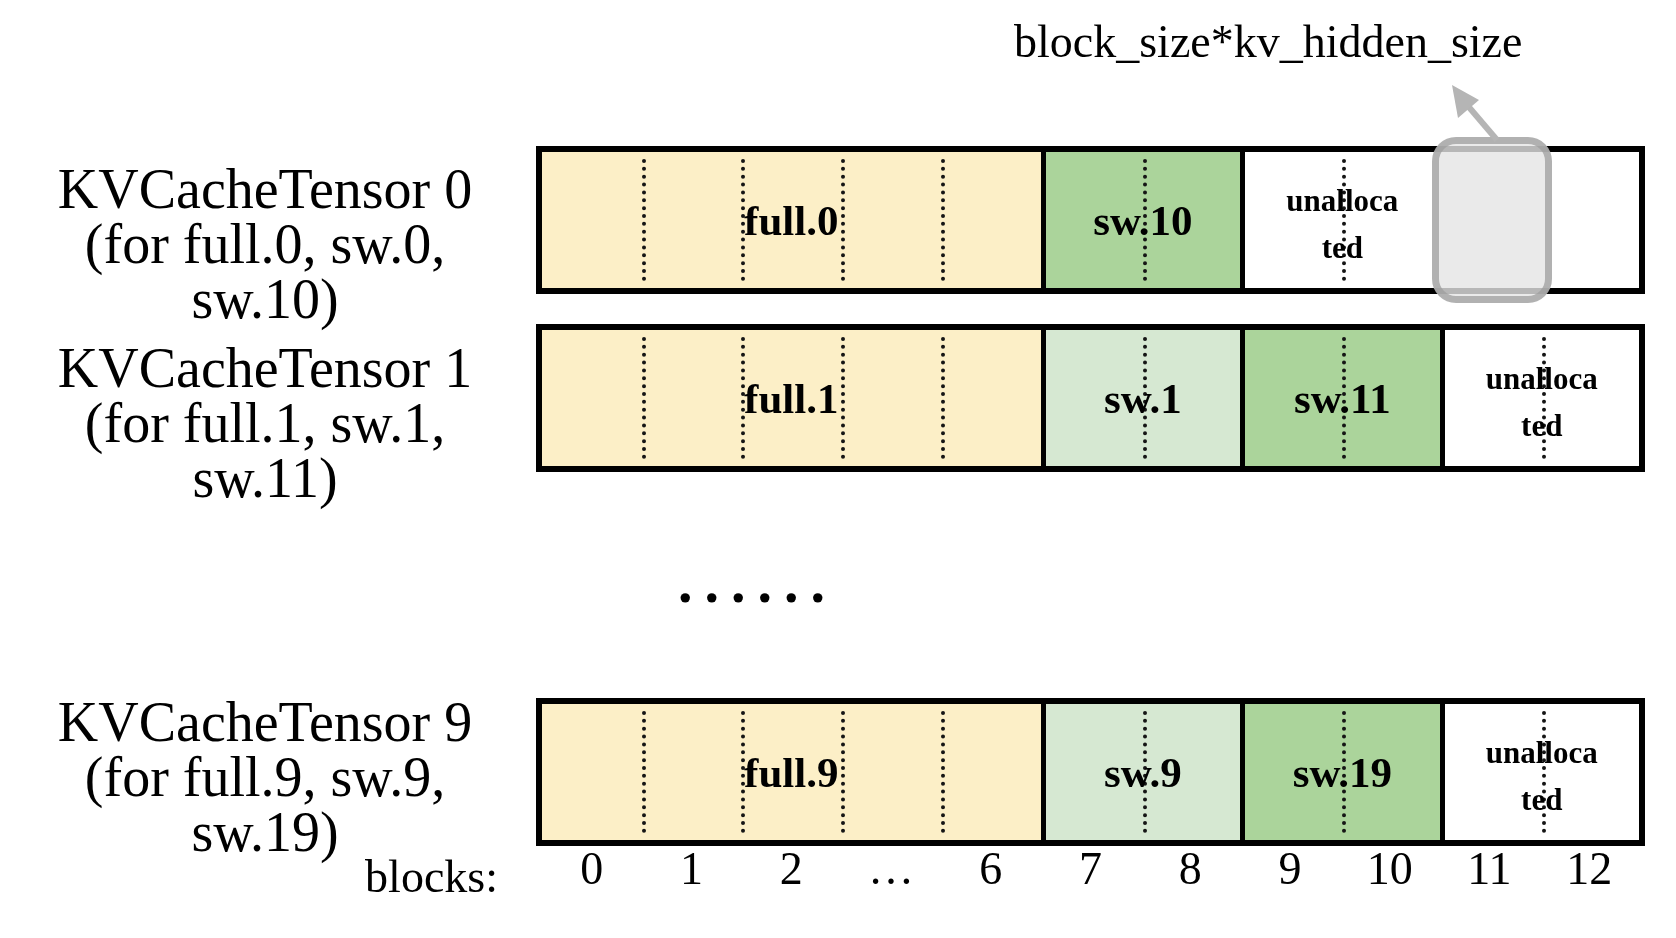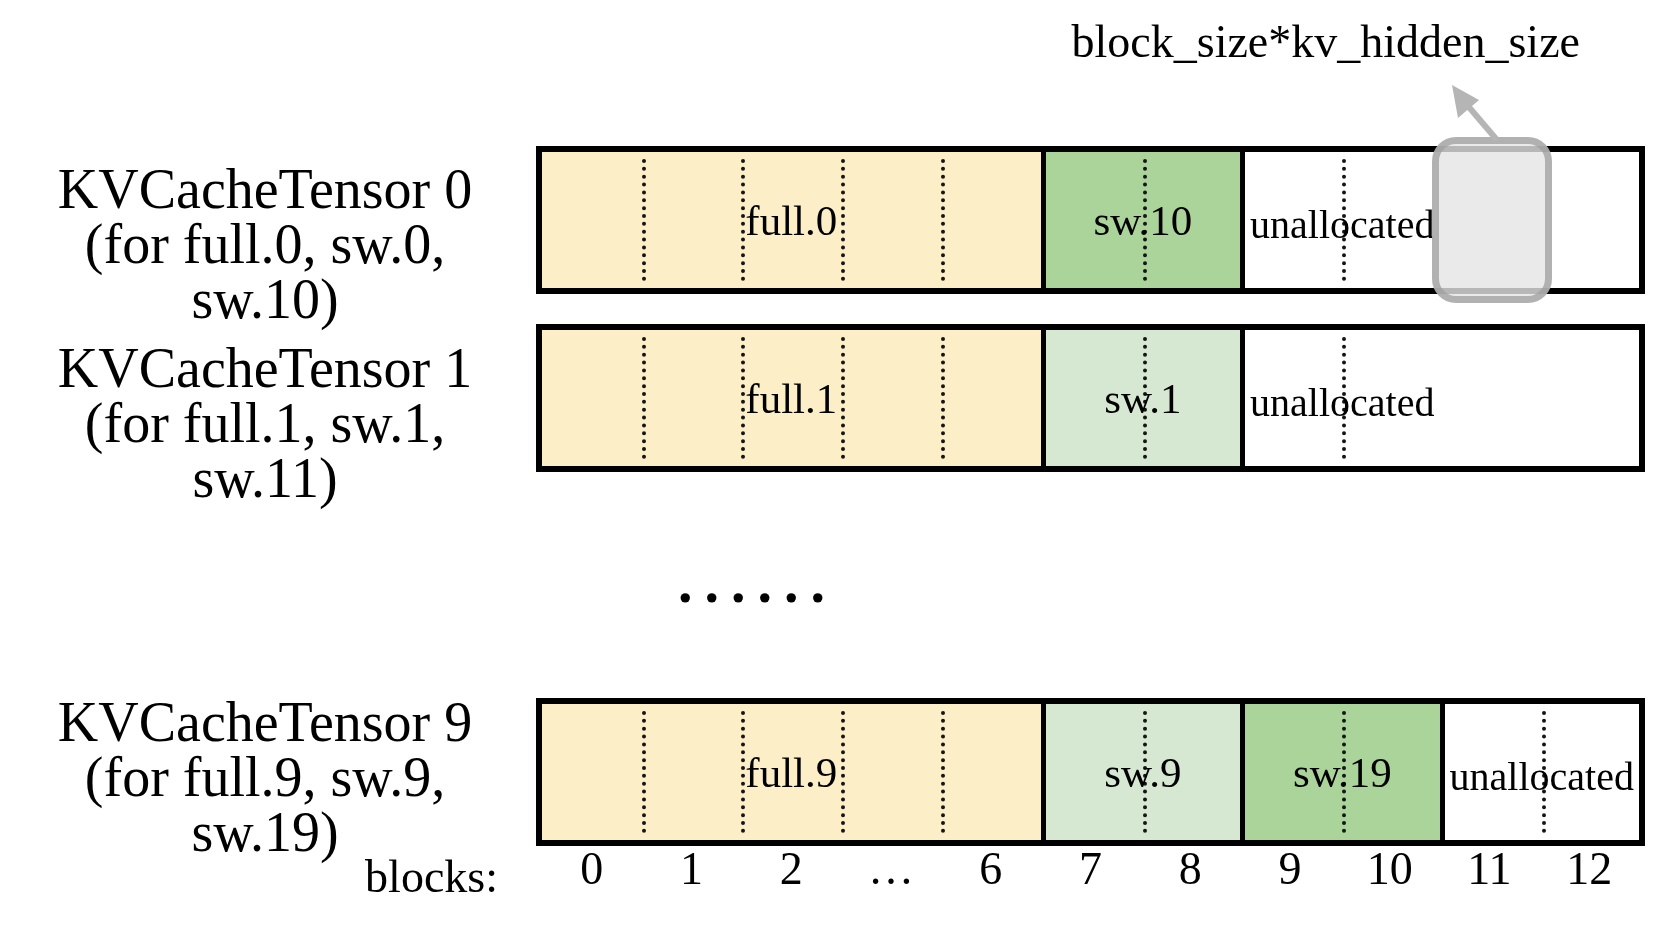--- a/index.html
+++ b/index.html
@@ -2,42 +2,42 @@
 <html><head>
 <meta charset="utf-8">
 <style>
   html,body{margin:0;padding:0;background:#ffffff;}
   .canvas{
     position:relative;width:1676px;height:938px;background:#ffffff;
     font-family:"Liberation Serif","DejaVu Serif",serif;color:#000;overflow:hidden;
   }
   
   .annotation{
-    position:absolute;left:1014px;top:14px;width:566px;text-align:right;
+    position:absolute;left:1014px;top:14px;width:566px;text-align:left;
     font-size:46px;line-height:56px;white-space:nowrap;
   }
   .arrow-svg{position:absolute;left:0;top:0;width:1676px;height:938px;z-index:6;pointer-events:none;}
   
   .row-label{position:absolute;left:22px;width:486px;text-align:center;font-size:56px;line-height:55px;}
   .row-label .t,.row-label .s{display:block;}
   
   .bar{
     position:absolute;left:536px;width:1109px;height:148px;
     border:6px solid #000;box-sizing:border-box;display:flex;background:#fff;
   }
   .sec{position:relative;height:100%;box-sizing:border-box;}
   .sec-full{width:45.4545%;background:#FCEFC7;}
   .sec-sw{width:18.1818%;background:#D6E8D2;border-left:5px solid #000;}
   .sec-sw1{width:18.1818%;background:#ABD49B;border-left:5px solid #000;padding-left:8px;}
   .sec-un{width:18.1818%;background:#ffffff;border-left:5px solid #000;}
   .sec-label{
     position:absolute;left:0;top:0;right:0;bottom:0;display:flex;
-    align-items:center;justify-content:center;font-weight:normal;font-size:43px;z-index:2;
+    align-items:center;justify-content:center;font-weight:bold;font-size:43px;z-index:2;
   }
-  .sec-un .sec-label{flex-direction:row;font-size:40px;line-height:47px;margin-top:8px;}
+  .sec-un .sec-label{flex-direction:column;font-size:31px;line-height:47px;margin-top:8px;}
   .dot-line{position:absolute;top:7px;bottom:7px;width:0;border-left:4px dotted #151515;z-index:1;}
   .dl20{left:20%;} .dl40{left:40%;} .dl60{left:60%;} .dl80{left:80%;} .dl50{left:50%;}
   
   .highlight{
     position:absolute;left:1432px;top:137px;width:120px;height:166px;
     background:rgba(229,229,229,0.80);border:7px solid rgba(158,158,158,0.75);
     border-radius:24px;box-sizing:border-box;z-index:5;
   }
   
   .rows-ellipsis{
@@ -96,20 +96,24 @@
       <div class="dot-line dl20"></div>
       <div class="dot-line dl40"></div>
       <div class="dot-line dl60"></div>
       <div class="dot-line dl80"></div>
       <div class="sec-label">full.1</div>
     </div>
     <div class="sec sec-sw">
       <div class="dot-line dl50"></div>
       <div class="sec-label">sw.1</div>
     </div>
+    <div class="sec sec-sw1">
+      <div class="dot-line dl50"></div>
+      <div class="sec-label">sw.11</div>
+    </div>
     <div class="sec sec-un">
       <div class="dot-line dl50"></div>
       <div class="sec-label">
         <span>unalloca</span>
         <span>ted</span>
       </div>
     </div>
   </div>
 
   <div class="rows-ellipsis">......</div>

